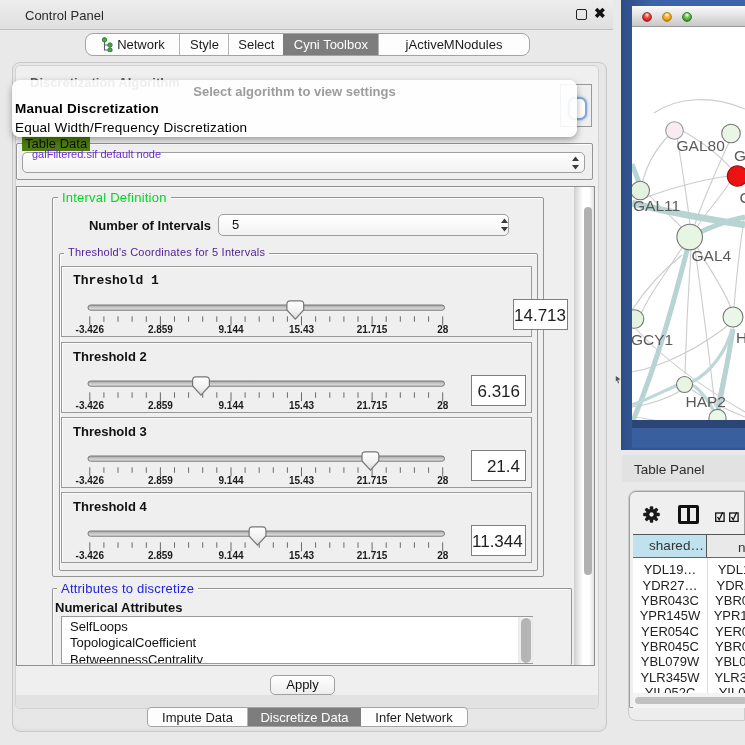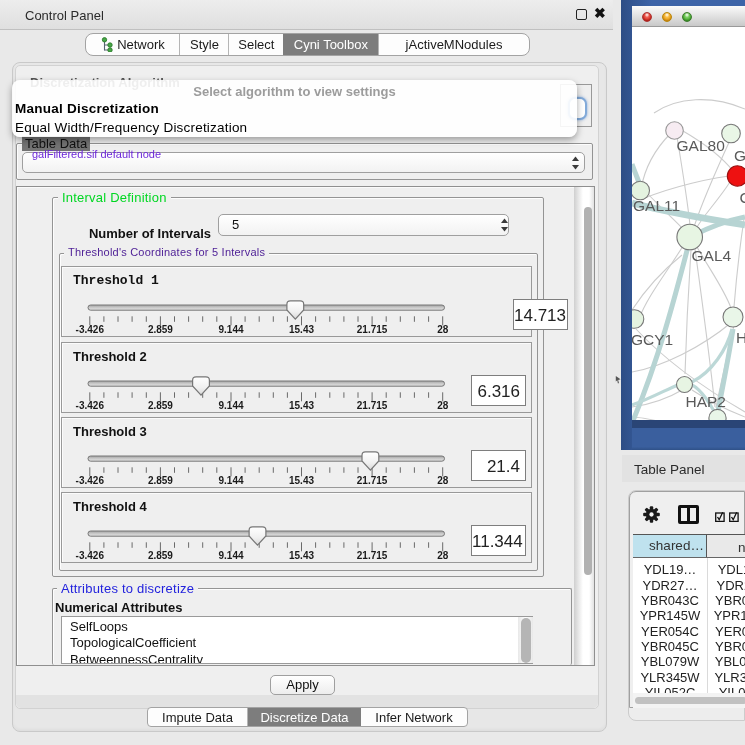--- a/index.html
+++ b/index.html
@@ -39,36 +39,36 @@
 <div class="abs" style="left:12px;top:62px;width:595px;height:670px;background:#e7e7e7;border:1px solid #c9c9c9;border-radius:8px;box-shadow:inset 0 -2px 3px rgba(0,0,0,0.04);"></div>
 
 <div class="abs" style="left:15px;top:65px;width:584px;height:644px;background:#efefef;border:1px solid #d2d2d2;border-radius:5px;"></div>
 <div class="abs" style="left:16px;top:695px;width:582px;height:13px;background:#e2e2e2;border-radius:0 0 5px 5px;"></div>
 
 <div class="abs" style="left:30px;top:75px;font-size:13px;font-weight:bold;color:#555;">Discretization Algorithm</div>
 <div class="abs" style="left:560px;top:84px;width:32px;height:43px;border:1px solid #999;"></div>
 <div class="abs" style="left:568px;top:97px;width:19px;height:23px;background:#fff;border:2.5px solid #82aad9;border-radius:7px;box-shadow:0 0 3px rgba(120,160,215,0.9);"></div>
 
 <div class="abs" style="left:15.5px;top:143px;width:577px;height:37px;border:1px solid #949494;border-radius:2px;box-shadow:inset 1px 1px 0 #fdfdfd;"></div>
-<div class="abs" style="left:22px;top:136px;font-size:13px;color:#111;background:#737373;padding:0 3px;">Table Data</div>
+<div class="abs" style="left:22px;top:136px;font-size:13px;color:#111;background:#4d7c0f;padding:0 3px;">Table Data</div>
 <div class="abs" style="left:22px;top:152px;width:563px;height:21px;background:linear-gradient(#ffffff,#f2f2f2);border:1px solid #9f9f9f;border-radius:5px;"></div>
 <div class="abs" style="left:32px;top:148px;font-size:11px;color:#6d28d9;">galFiltered.sif default node</div>
 <div class="abs" style="left:571px;top:155px;"><svg width="9" height="16" viewBox="0 0 9 16">
         <path d="M4.5 1.5 L8 6 L1 6 Z" fill="#3a3a3a"></path>
         <path d="M4.5 14.5 L8 10 L1 10 Z" fill="#3a3a3a"></path>
       </svg></div>
 
 <div class="abs" style="left:15.5px;top:186px;width:579.5px;height:480px;background:#efefef;border:1px solid #8f8f8f;box-shadow:inset 1px 1px 0 #fafafa;"></div>
 
 <div class="abs" style="left:574px;top:187px;width:20px;height:478px;background:linear-gradient(90deg,#cfcfcf,#ffffff 45%,#ffffff 75%,#e2e2e2);"></div>
 <div class="abs" style="left:583.5px;top:207px;width:8px;height:368px;background:#b1b1b1;border-radius:4.5px;"></div>
 
 <div class="abs" style="left:52px;top:196.5px;width:492px;height:380px;border:1px solid #949494;border-radius:2px;box-shadow:inset 1px 1px 0 #fdfdfd;"></div>
 <div class="abs gbt" style="left:58px;top:190px;color:#00d722;background:#efefef;font-size:13px;">Interval Definition</div>
-<div class="abs" style="left:61px;top:218px;width:150px;text-align:right;font-size:13px;font-weight:bold;color:#111;white-space:nowrap;margin-top:8px;">Number of Intervals</div>
+<div class="abs" style="left:61px;top:218px;width:150px;text-align:right;font-size:13px;font-weight:bold;color:#111;white-space:nowrap;">Number of Intervals</div>
 <div class="abs" style="left:218px;top:214px;width:291px;height:22px;background:linear-gradient(#ffffff,#f2f2f2);border:1px solid #9f9f9f;border-radius:5px;"></div>
 <div class="abs" style="left:232px;top:217px;font-size:13px;color:#111;">5</div>
 <div class="abs" style="left:499.5px;top:217px;"><svg width="9" height="16" viewBox="0 0 9 16">
         <path d="M4.5 1.5 L8 6 L1 6 Z" fill="#3a3a3a"></path>
         <path d="M4.5 14.5 L8 10 L1 10 Z" fill="#3a3a3a"></path>
       </svg></div>
 
 <div class="abs" style="left:58.5px;top:252.5px;width:479px;height:318px;border:1px solid #949494;border-radius:2px;box-shadow:inset 1px 1px 0 #fdfdfd;"></div>
 <div class="abs gbt" style="left:64px;top:246px;color:#4c1d95;background:#efefef;font-size:11px;">Threshold's Coordinates for 5 Intervals</div>
 

